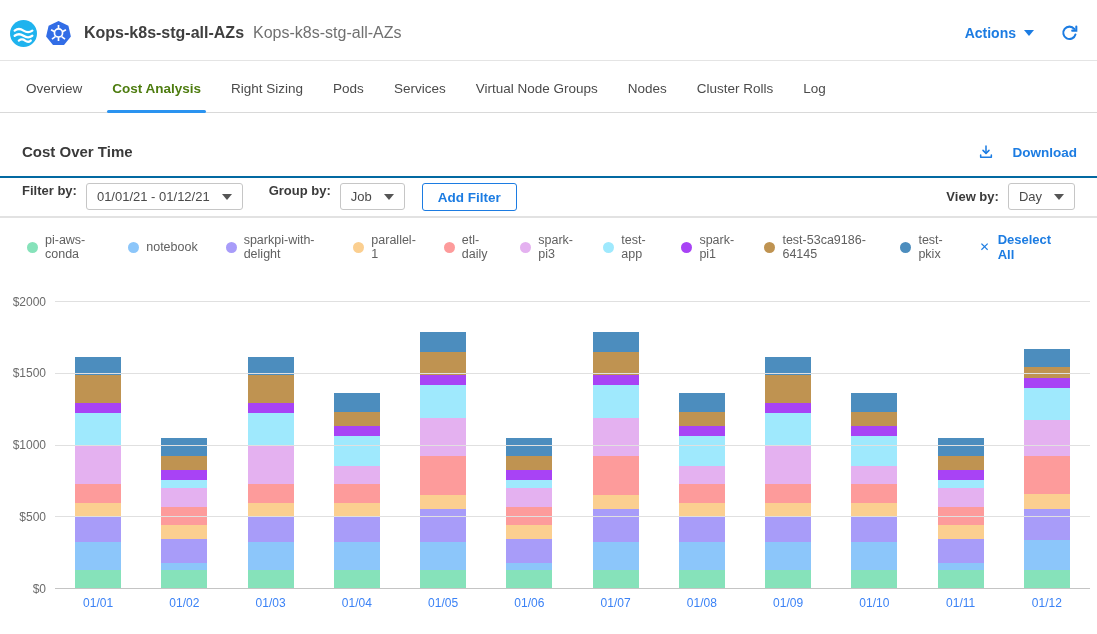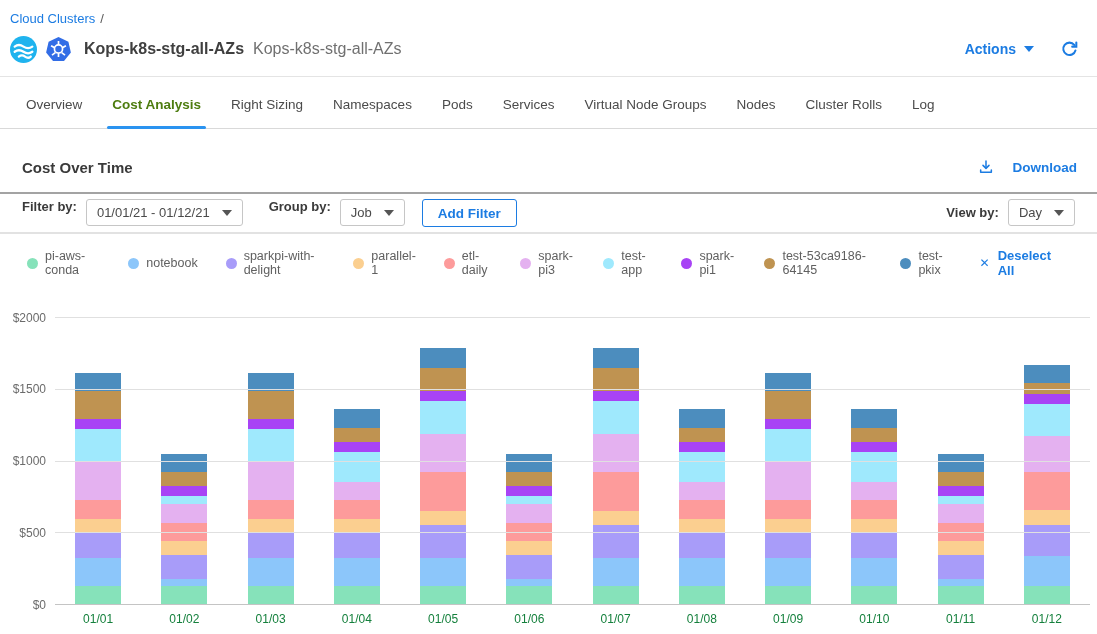--- a/index.html
+++ b/index.html
@@ -23,22 +23,22 @@
   .refresh { cursor: pointer; display: flex; }
 
   
   .tabs { display: flex; padding: 0 11px; border-bottom: 1px solid #d9d9d9; }
   .tab { padding: 20px 15px 16px; font-size: 13.5px; color: #4b4b4b; cursor: pointer; position: relative; }
   .tab.active { color: #4d7c0f; font-weight: bold; }
   .tab.active::after { content: ""; position: absolute; left: 10px; right: 10px; bottom: -1px;
     height: 3px; background: #2a93f0; border-radius: 2px; }
 
   
-  .section-row { display: flex; align-items: flex-start; justify-content: space-between;
-    padding: 30px 20px 16px 22px; border-bottom: 2px solid #a3a3a3; }
+  .section-row { display: flex; align-items: flex-end; justify-content: space-between;
+    padding: 30px 20px 16px 22px; border-bottom: 2px solid #0369a1; }
   .section-title { font-size: 15px; font-weight: bold; color: #3a3a3a; }
   .download-btn { display: flex; align-items: center; gap: 19px; color: #1c7ce2;
     font-size: 13.5px; font-weight: bold; cursor: pointer; }
 
   
   .filter-row { display: flex; align-items: flex-start; padding: 5px 22px; border-bottom: 2px solid #e2e2e2; }
   .flabel { font-size: 13px; font-weight: bold; color: #3a3a3a; margin-right: 9px; }
   .select { height: 27px; border: 1px solid #c6c6c6; border-radius: 3px; background: #fff;
     display: flex; align-items: center; gap: 12px; padding: 0 10px; font-size: 13px; color: #4a4a4a;
     cursor: pointer; }
@@ -63,30 +63,26 @@
   .plot-area { position: relative; height: 287px; margin: 0 7px 0 55px; }
   .gridline { position: absolute; left: 0; right: 0; height: 1px; background: #e0e0e0; }
   .gridline.baseline { background: #c4c4c4; }
   .ytick { position: absolute; right: calc(100% + 9px); top: 50%; transform: translateY(-50%);
     font-size: 12px; color: #6b6b6b; white-space: nowrap; }
   .bars { position: absolute; left: 0; right: 0; top: 0; bottom: 0; display: flex;
     justify-content: space-around; align-items: flex-end; }
   .bar { width: 46px; height: 100%; display: flex; flex-direction: column-reverse;
     justify-content: flex-start; }
   .x-axis { display: flex; justify-content: space-around; margin: 7px 7px 0 55px; }
-  .xtick { width: 60px; text-align: center; font-size: 12px; color: #15803d; }
+  .xtick { width: 60px; text-align: center; font-size: 12px; color: #3b82f6; }
 </style>
 </head>
 <body>
 
 <div class="page-header">
-  <div class="breadcrumb">
-    <a>Cloud Clusters</a>
-    <span class="sep">/</span>
-  </div>
   <div class="header-row">
     <svg class="logo" viewBox="0 0 26 26">
       <circle cx="13" cy="13" r="13" fill="#1fb3ee"></circle>
       <g stroke="#fff" stroke-width="2.2" fill="none" stroke-linecap="round">
         <path d="M4.5 10.2 q4 -3 8.5 0 t8.5 0"></path>
         <path d="M4.5 15.2 q4 -3 8.5 0 t8.5 0"></path>
         <path d="M8.5 19.8 q3 -2.3 6 0 t5.5 0"></path>
       </g>
     </svg>
     <svg class="logo" viewBox="0 0 24 24">
@@ -110,21 +106,20 @@
         </svg>
       </span>
     </div>
   </div>
 </div>
 
 <nav class="tabs">
   <div class="tab">Overview</div>
   <div class="tab active">Cost Analysis</div>
   <div class="tab">Right Sizing</div>
-  <div class="tab">Namespaces</div>
   <div class="tab">Pods</div>
   <div class="tab">Services</div>
   <div class="tab">Virtual Node Groups</div>
   <div class="tab">Nodes</div>
   <div class="tab">Cluster Rolls</div>
   <div class="tab">Log</div>
 </nav>
 
 <div class="section-row">
   <span class="section-title">Cost Over Time</span>

